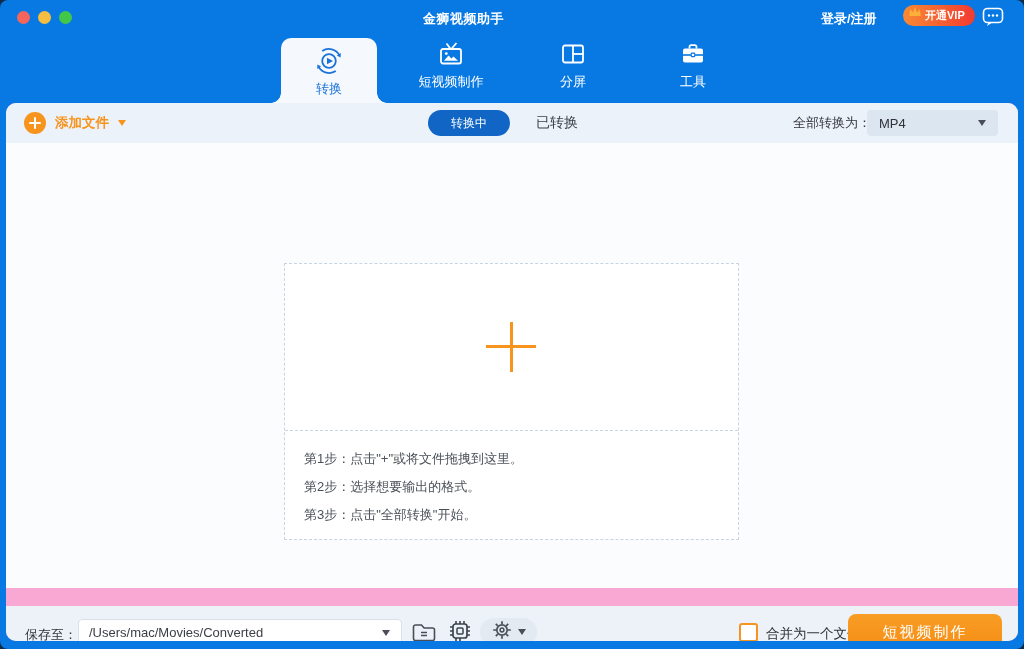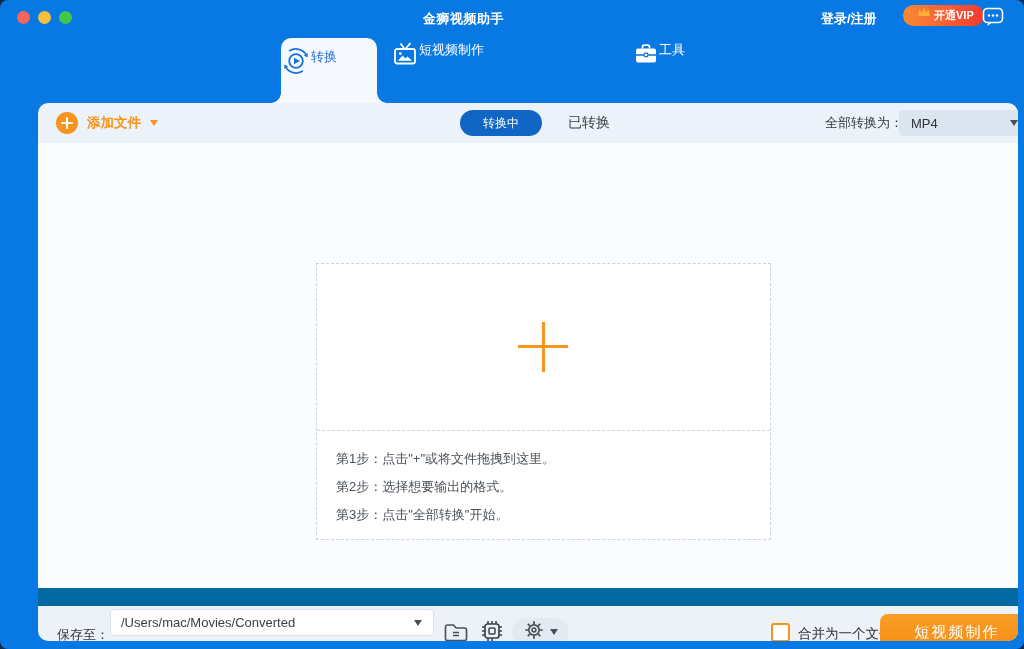--- a/index.html
+++ b/index.html
@@ -12,44 +12,44 @@
   .window{position:absolute;inset:0;background:#0879e3;border-radius:8px;overflow:hidden;}
 
   
   .traffic{position:absolute;top:11px;left:17px;display:flex;gap:8px;}
   .light{width:13px;height:13px;border-radius:50%;}
   .light.red{background:#f5655c;}
   .light.yellow{background:#f6be40;}
   .light.green{background:#43c748;}
   .app-title{position:absolute;top:10px;left:423px;color:#fff;font-size:13px;font-weight:600;letter-spacing:.5px;}
   .login{position:absolute;top:10px;left:821px;color:#fff;font-size:13px;font-weight:700;cursor:pointer;text-align:right;}
-  .vip{position:absolute;top:5px;left:903px;height:21px;padding:0 10px 0 14px;border-radius:11px;
+  .vip{position:absolute;top:5px;left:903px;height:21px;padding:0 10px 0 5px;border-radius:11px;
        background:linear-gradient(90deg,#f98a33,#f23a31);display:flex;align-items:center;gap:3px;cursor:pointer;}
   .vip .crown{margin-top:-6px;}
   .vip .vip-label{color:#fff;font-size:11px;font-weight:700;}
   .chat-btn{position:absolute;top:7px;left:982px;cursor:pointer;}
 
   
-  .tab{position:absolute;top:38px;height:62px;display:flex;flex-direction:row;align-items:flex-start;
+  .tab{position:absolute;top:38px;height:62px;display:flex;flex-direction:column;align-items:center;
        justify-content:flex-start;color:#fff;font-size:13px;cursor:pointer;}
   .tab .tab-icon{height:32px;display:flex;align-items:center;justify-content:center;}
   .tab .tab-label{margin-top:3px;}
   .tab-active{left:281px;width:96px;height:65px;background:#f5f9fd;border-radius:10px 10px 0 0;
               color:#1a72d9;padding-top:7px;box-sizing:border-box;}
   .tab-active::before{content:"";position:absolute;bottom:0;left:-10px;width:10px;height:10px;
               background:radial-gradient(circle at 0 0,transparent 9.5px,#f5f9fd 10px);}
   .tab-active::after{content:"";position:absolute;bottom:0;right:-10px;width:10px;height:10px;
               background:radial-gradient(circle at 100% 0,transparent 9.5px,#f5f9fd 10px);}
   .tab-2{left:391px;width:120px;}
   .tab-3{left:513px;width:120px;}
   .tab-4{left:633px;width:120px;}
 
   
-  .content{position:absolute;left:6px;right:6px;top:103px;bottom:8px;background:#0369a1;
-           border-radius:10px;overflow:hidden;margin-left:32px;}
+  .content{position:absolute;left:6px;right:6px;top:103px;bottom:8px;background:#f9a8d4;
+           border-radius:10px;overflow:hidden;}
 
   
   .subtoolbar{position:absolute;top:0;left:0;right:0;height:40px;background:#ecf2f9;}
   .addfile{position:absolute;left:18px;top:0;height:40px;display:flex;align-items:center;gap:9px;cursor:pointer;}
   .plus-circle{width:22px;height:22px;border-radius:50%;background:#f7941e;position:relative;}
   .plus-circle .pbar-h{position:absolute;left:5px;top:10px;width:12px;height:2.4px;background:#fff;border-radius:1px;}
   .plus-circle .pbar-v{position:absolute;left:9.8px;top:5px;width:2.4px;height:12px;background:#fff;border-radius:1px;}
   .addfile-label{color:#f7941e;font-size:13.5px;font-weight:700;}
   .caret{width:0;height:0;border-left:4.5px solid transparent;border-right:4.5px solid transparent;border-top:6px solid #f7941e;}
   .toggle{position:absolute;left:422px;top:7px;display:flex;align-items:center;}
@@ -68,21 +68,21 @@
             border:1px dashed #c9d4e2;box-sizing:border-box;cursor:pointer;}
   .dz-sep{position:absolute;left:0;right:0;top:166px;border-top:1px dashed #c9d4e2;}
   .dz-plus-h{position:absolute;left:201px;top:81px;width:50px;height:3px;background:#f7941e;}
   .dz-plus-v{position:absolute;left:224.5px;top:57.5px;width:3px;height:50px;background:#f7941e;}
   .step{position:absolute;left:19px;font-size:13px;color:#4a5057;white-space:nowrap;}
   .step1{top:186px;} .step2{top:214px;} .step3{top:242px;}
 
   
   .footer{position:absolute;left:0;right:0;bottom:0;height:35px;background:#edf2f8;}
   .save-label{position:absolute;left:19px;top:20px;font-size:13px;color:#33373d;}
-  .path-field{position:absolute;left:72px;top:3px;width:324px;height:27px;background:#fff;border:1px solid #d9e0ea;
+  .path-field{position:absolute;left:72px;top:13px;width:324px;height:27px;background:#fff;border:1px solid #d9e0ea;
               border-radius:4px;box-sizing:border-box;display:flex;align-items:center;cursor:pointer;}
   .path-text{padding-left:10px;font-size:13px;color:#3c4046;flex:1;overflow:hidden;white-space:nowrap;}
   .path-field .caret-dark{margin-right:11px;}
   .icon-btn{position:absolute;cursor:pointer;}
   .folder-btn{left:404px;top:13px;}
   .chip-btn{left:441px;top:12px;}
   .chip-on{position:absolute;right:-4px;bottom:0;font-size:7px;font-weight:700;color:#32373d;}
   .gear-pill{position:absolute;left:474px;top:12px;width:57px;height:28px;border-radius:14px;background:#e4eaf1;
              display:flex;align-items:center;justify-content:center;gap:6px;cursor:pointer;}
   .merge-box{position:absolute;left:733px;top:17px;width:15px;height:15px;border:2px solid #f7941e;border-radius:3px;
@@ -142,20 +142,30 @@
       <svg width="28" height="26" viewBox="0 0 28 26">
         <path d="M9.5 2.5 L13.7 8" stroke="#fff" stroke-width="1.8" fill="none"></path>
         <path d="M19.5 2 L14.3 8" stroke="#fff" stroke-width="1.8" fill="none"></path>
         <rect x="4" y="8" width="20" height="14.5" rx="2" fill="none" stroke="#fff" stroke-width="1.8"></rect>
         <circle cx="9.3" cy="12.6" r="1.4" fill="#fff"></circle>
         <path d="M7 19.8 L11.5 14.6 L14.5 17.6 L16.5 15.6 L21 19.8 Z" fill="#fff"></path>
       </svg>
     </span>
     <span class="tab-label">短视频制作</span>
   </div>
+  <div class="tab tab-3">
+    <span class="tab-icon">
+      <svg width="26" height="24" viewBox="0 0 26 24">
+        <rect x="3" y="3.5" width="20" height="17" rx="2" fill="none" stroke="#fff" stroke-width="1.8"></rect>
+        <line x1="13" y1="3.5" x2="13" y2="20.5" stroke="#fff" stroke-width="1.8"></line>
+        <line x1="13" y1="12" x2="23" y2="12" stroke="#fff" stroke-width="1.8"></line>
+      </svg>
+    </span>
+    <span class="tab-label">分屏</span>
+  </div>
   <div class="tab tab-4">
     <span class="tab-icon">
       <svg width="26" height="24" viewBox="0 0 26 24">
         <path d="M9.5 6.5 V5 a1.8 1.8 0 0 1 1.8 -1.8 h3.4 a1.8 1.8 0 0 1 1.8 1.8 V6.5" fill="none" stroke="#fff" stroke-width="1.8"></path>
         <rect x="3" y="6.5" width="20" height="14" rx="2" fill="#fff"></rect>
         <rect x="3" y="12.2" width="20" height="1.6" fill="#0879e3"></rect>
         <rect x="10.8" y="10.6" width="4.4" height="4.6" rx="1" fill="#0879e3"></rect>
         <rect x="11.9" y="11.8" width="2.2" height="2.2" rx="0.5" fill="#fff"></rect>
       </svg>
     </span>

